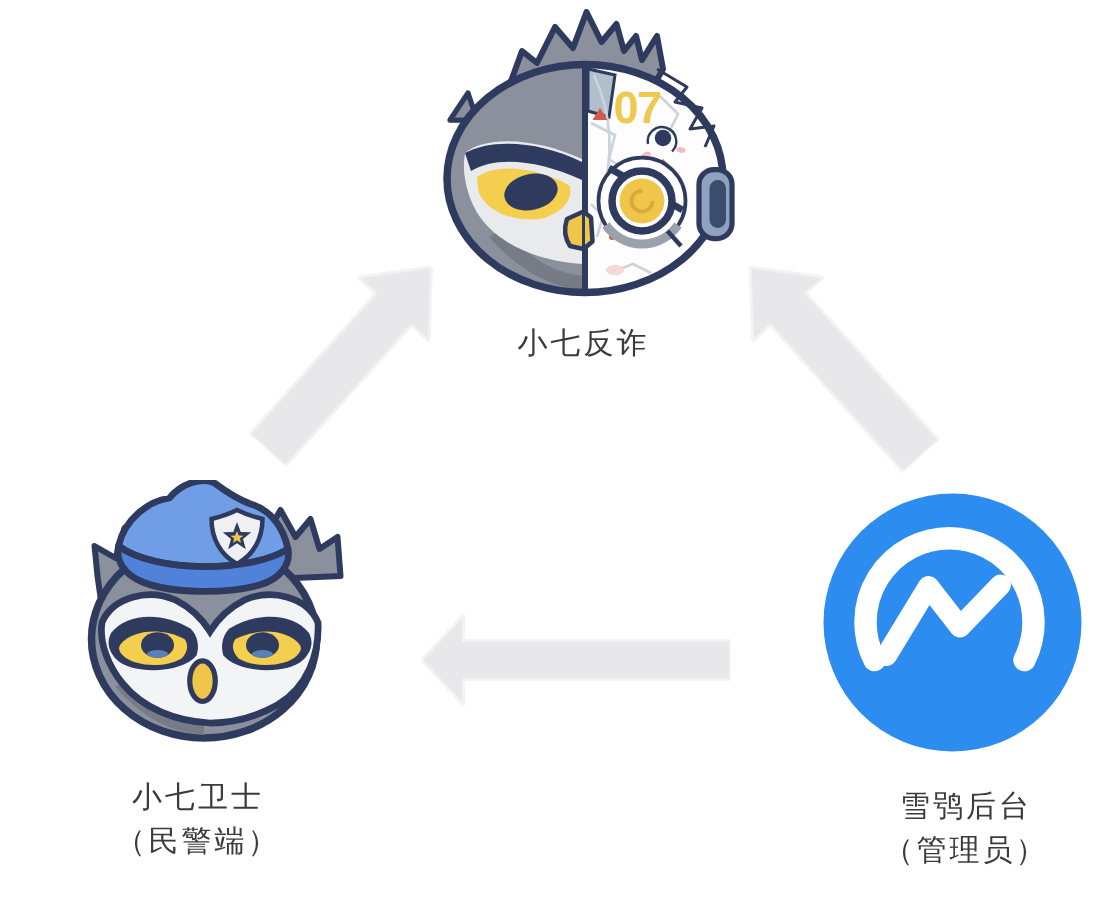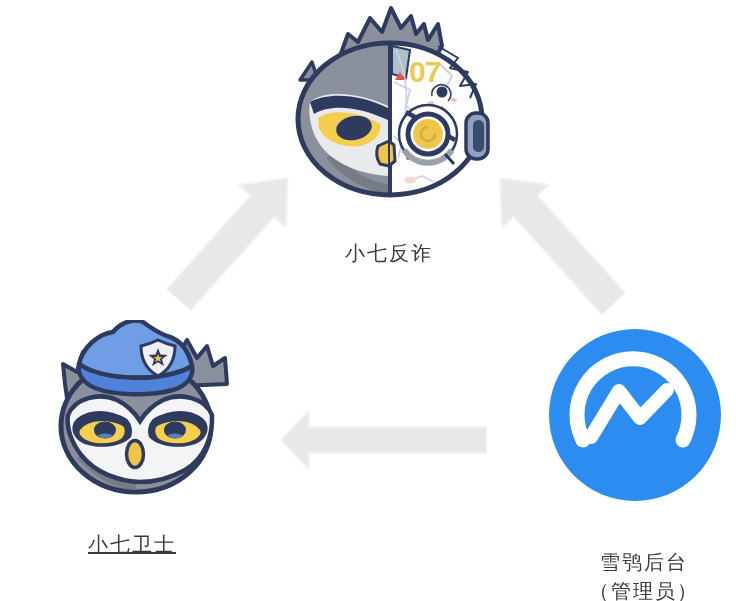--- a/index.html
+++ b/index.html
@@ -4,21 +4,21 @@
 <style>
   html,body{margin:0;padding:0;background:#ffffff;}
   .canvas{
     position:relative;width:736px;height:601px;background:#ffffff;overflow:hidden;
     font-family:"Liberation Sans","DejaVu Sans",sans-serif;
   }
   .node{position:absolute;}
   .icon-svg{display:block;}
   .node-label{
     position:absolute;width:200px;text-align:center;color:#3b3b3b;
-    font-size:20px;line-height:29px;letter-spacing:2px;white-space:nowrap;margin-top:24px;
+    font-size:20px;line-height:29px;letter-spacing:2px;white-space:nowrap;
   }
   .arrow{position:absolute;}
   .arrow polygon{fill:#e8e8ea;stroke:#f3f3f4;stroke-width:2;stroke-linejoin:round;}
   .rot-a1{transform:rotate(-48.2deg);}
   .rot-a2{transform:rotate(-132.1deg);}
 </style>
 </head>
 <body>
 
 <div class="canvas">
@@ -129,22 +129,23 @@
         <path d="M24,44 C28,26 44,14 58,12 C66,2 80,-2 88,2 C96,8 104,13 112,16 C126,20 134,32 137,46 C112,62 48,62 24,44 Z" fill="#6f9de6" stroke="#2f3a5f" stroke-width="4.5" stroke-linejoin="round"></path>
         <path d="M24,44 C48,62 112,62 137,46 C139,56 132,66 118,70 C96,76 60,76 40,68 C28,63 22,54 24,44 Z" fill="#4f82d8" stroke="#2f3a5f" stroke-width="4.5" stroke-linejoin="round"></path>
         <g>
           <path d="M103,20 C109,23 116,25 120,26 C120,39 114,50 103,56 C92,50 86,39 86,26 C90,25 97,23 103,20 Z" fill="#eef0f3" stroke="#2f3a5f" stroke-width="3"></path>
           <polygon points="103,28 105.5,34.6 112.5,34.9 107,39.3 108.9,46.1 103,42.2 97.1,46.1 99,39.3 93.5,34.9 100.5,34.6" fill="#2f3a5f"></polygon>
           <polygon points="103,34 104.2,37 107.3,37.1 104.9,39 105.7,42 103,40.2 100.3,42 101.1,39 98.7,37.1 101.8,37" fill="#edc44e"></polygon>
         </g>
       </g>
     </svg>
   </div>
-  <div class="node-label" style="left:32px;top:506px;text-decoration:underline;">
+  <div class="node-label" style="left:32px;top:518px;">
     <div>小七卫士</div>
+    <div>（民警端）</div>
   </div>
 
   <div class="node" style="left:547px;top:327px;">
     <svg class="icon-svg" width="176" height="176" viewBox="0 0 176 176">
       <circle cx="88" cy="88" r="86" fill="#2d8cf0"></circle>
       <path d="M36,113 A56,56 0 1 1 136,113" fill="none" stroke="#ffffff" stroke-width="15" stroke-linecap="round"></path>
       <path d="M44,110 L72,64 L93,91 L120,63" fill="none" stroke="#ffffff" stroke-width="14" stroke-linecap="round" stroke-linejoin="round"></path>
     </svg>
   </div>
   <div class="node-label" style="left:544px;top:524px;">

